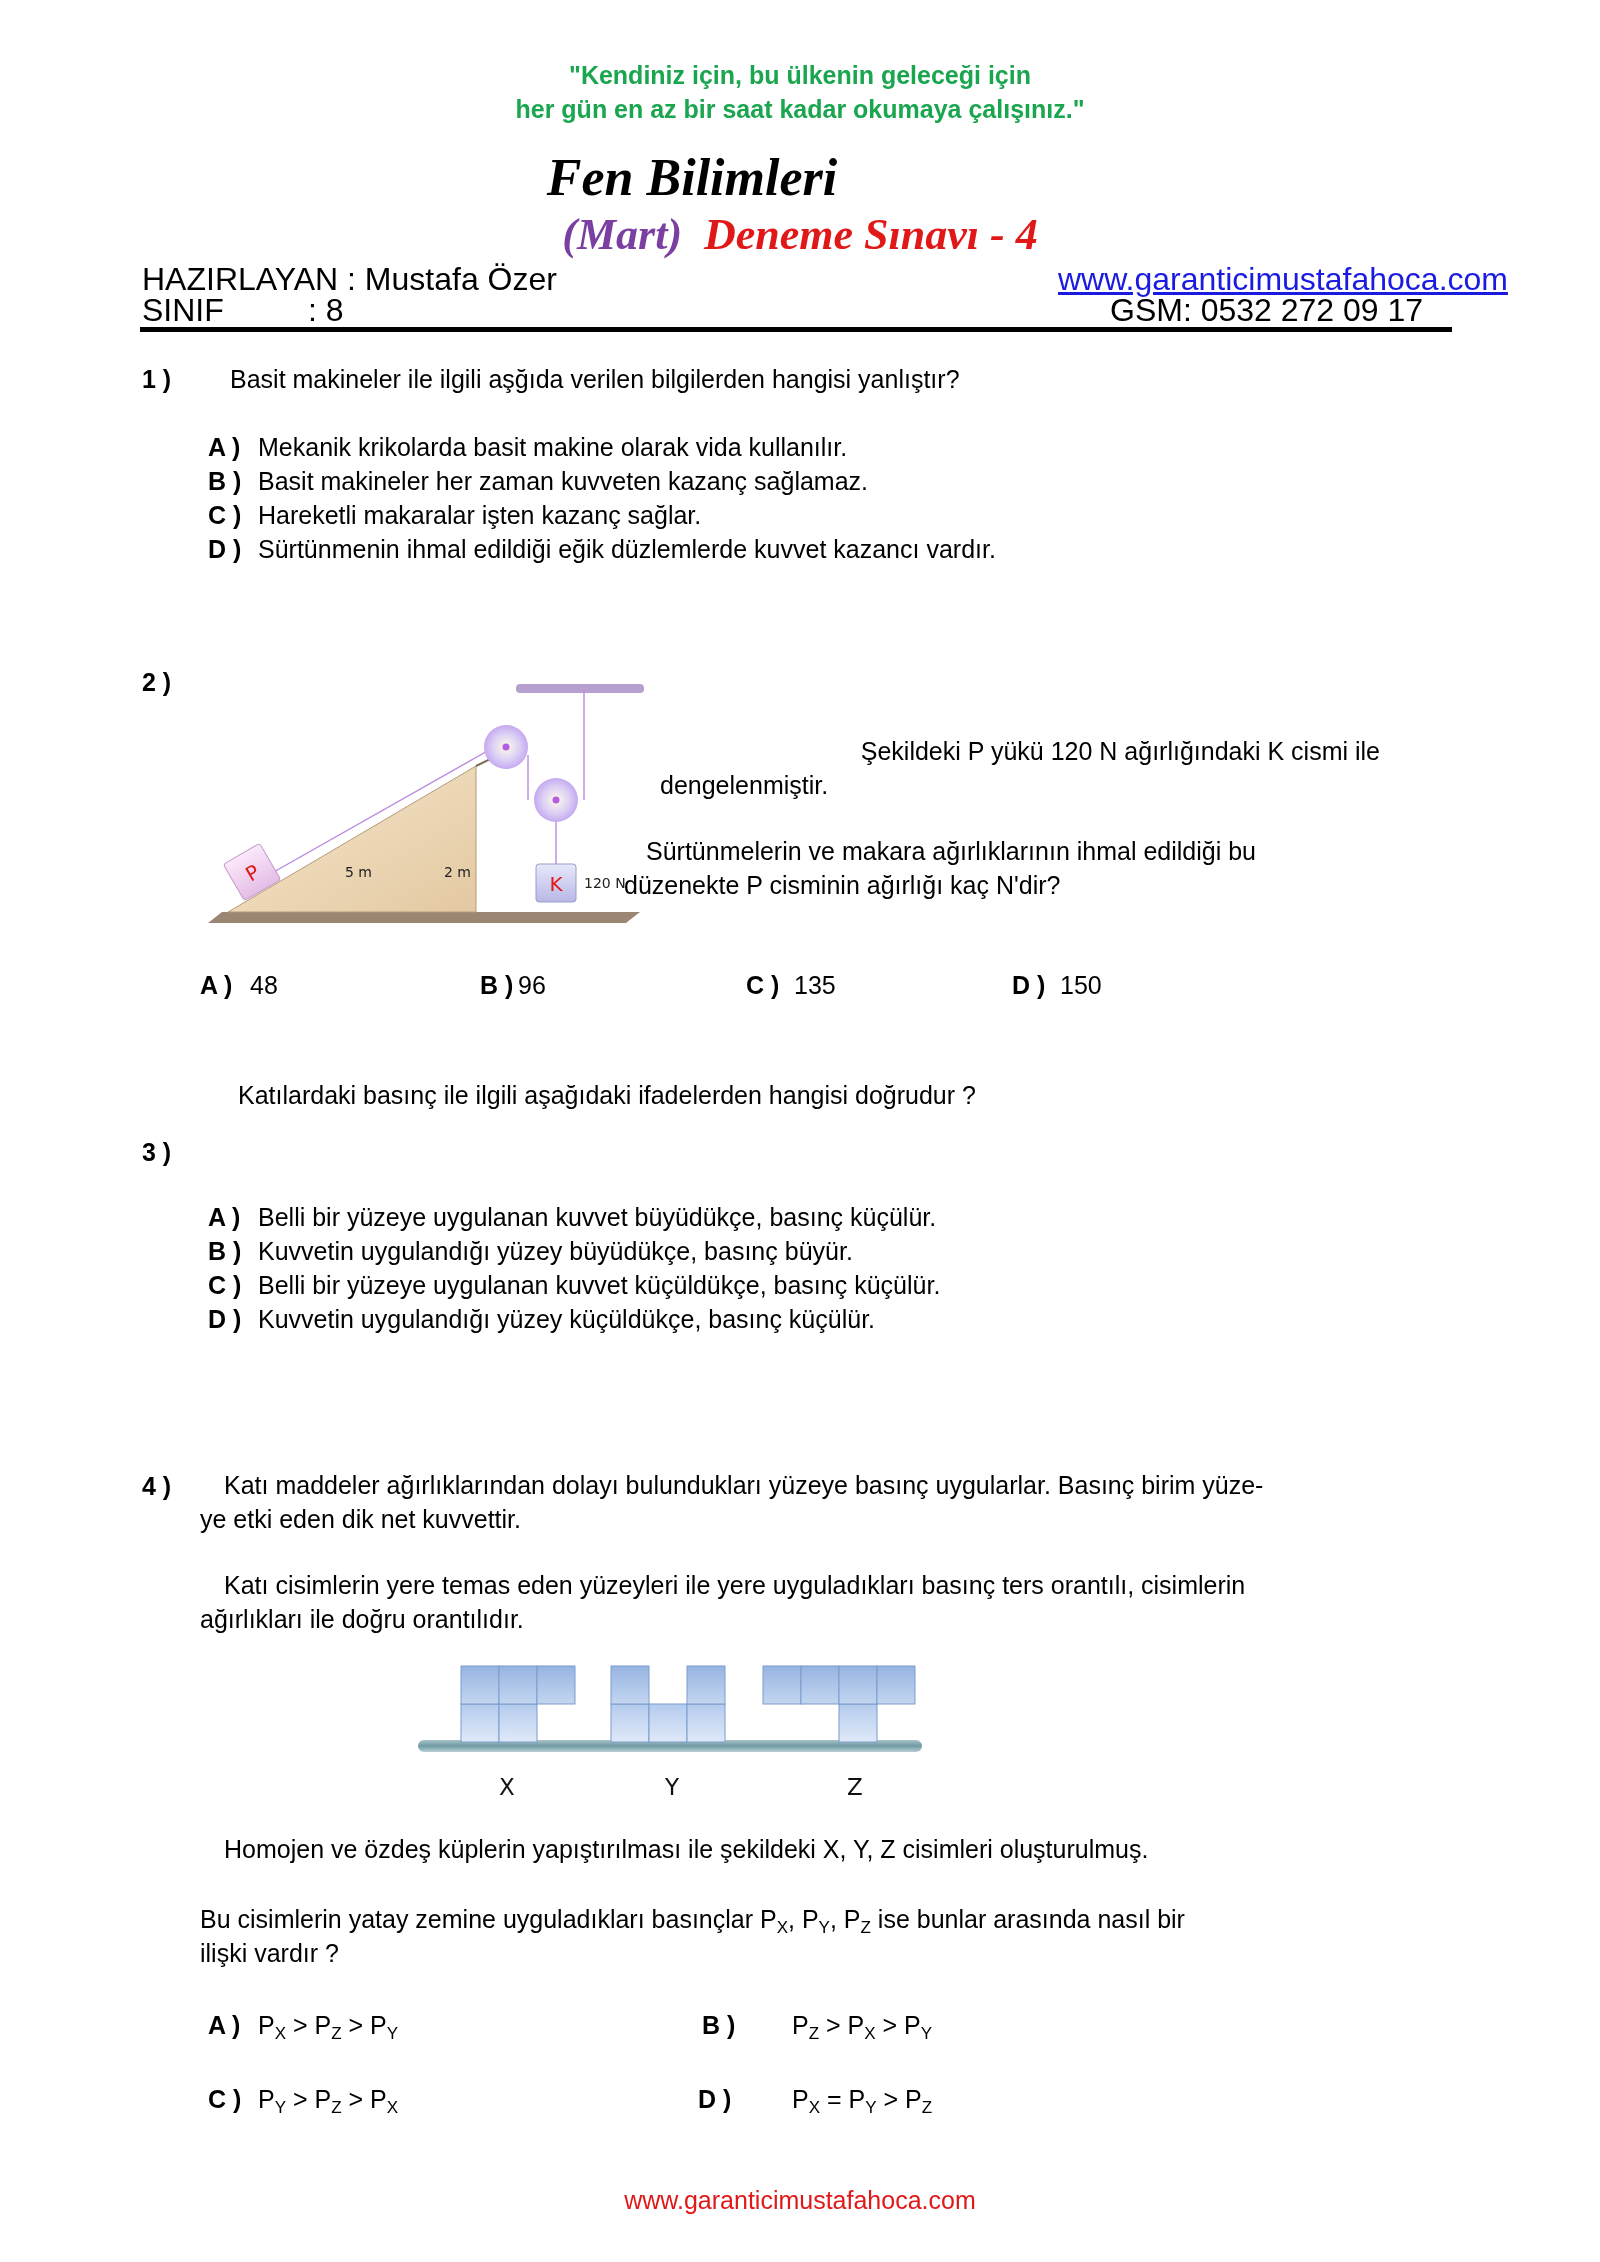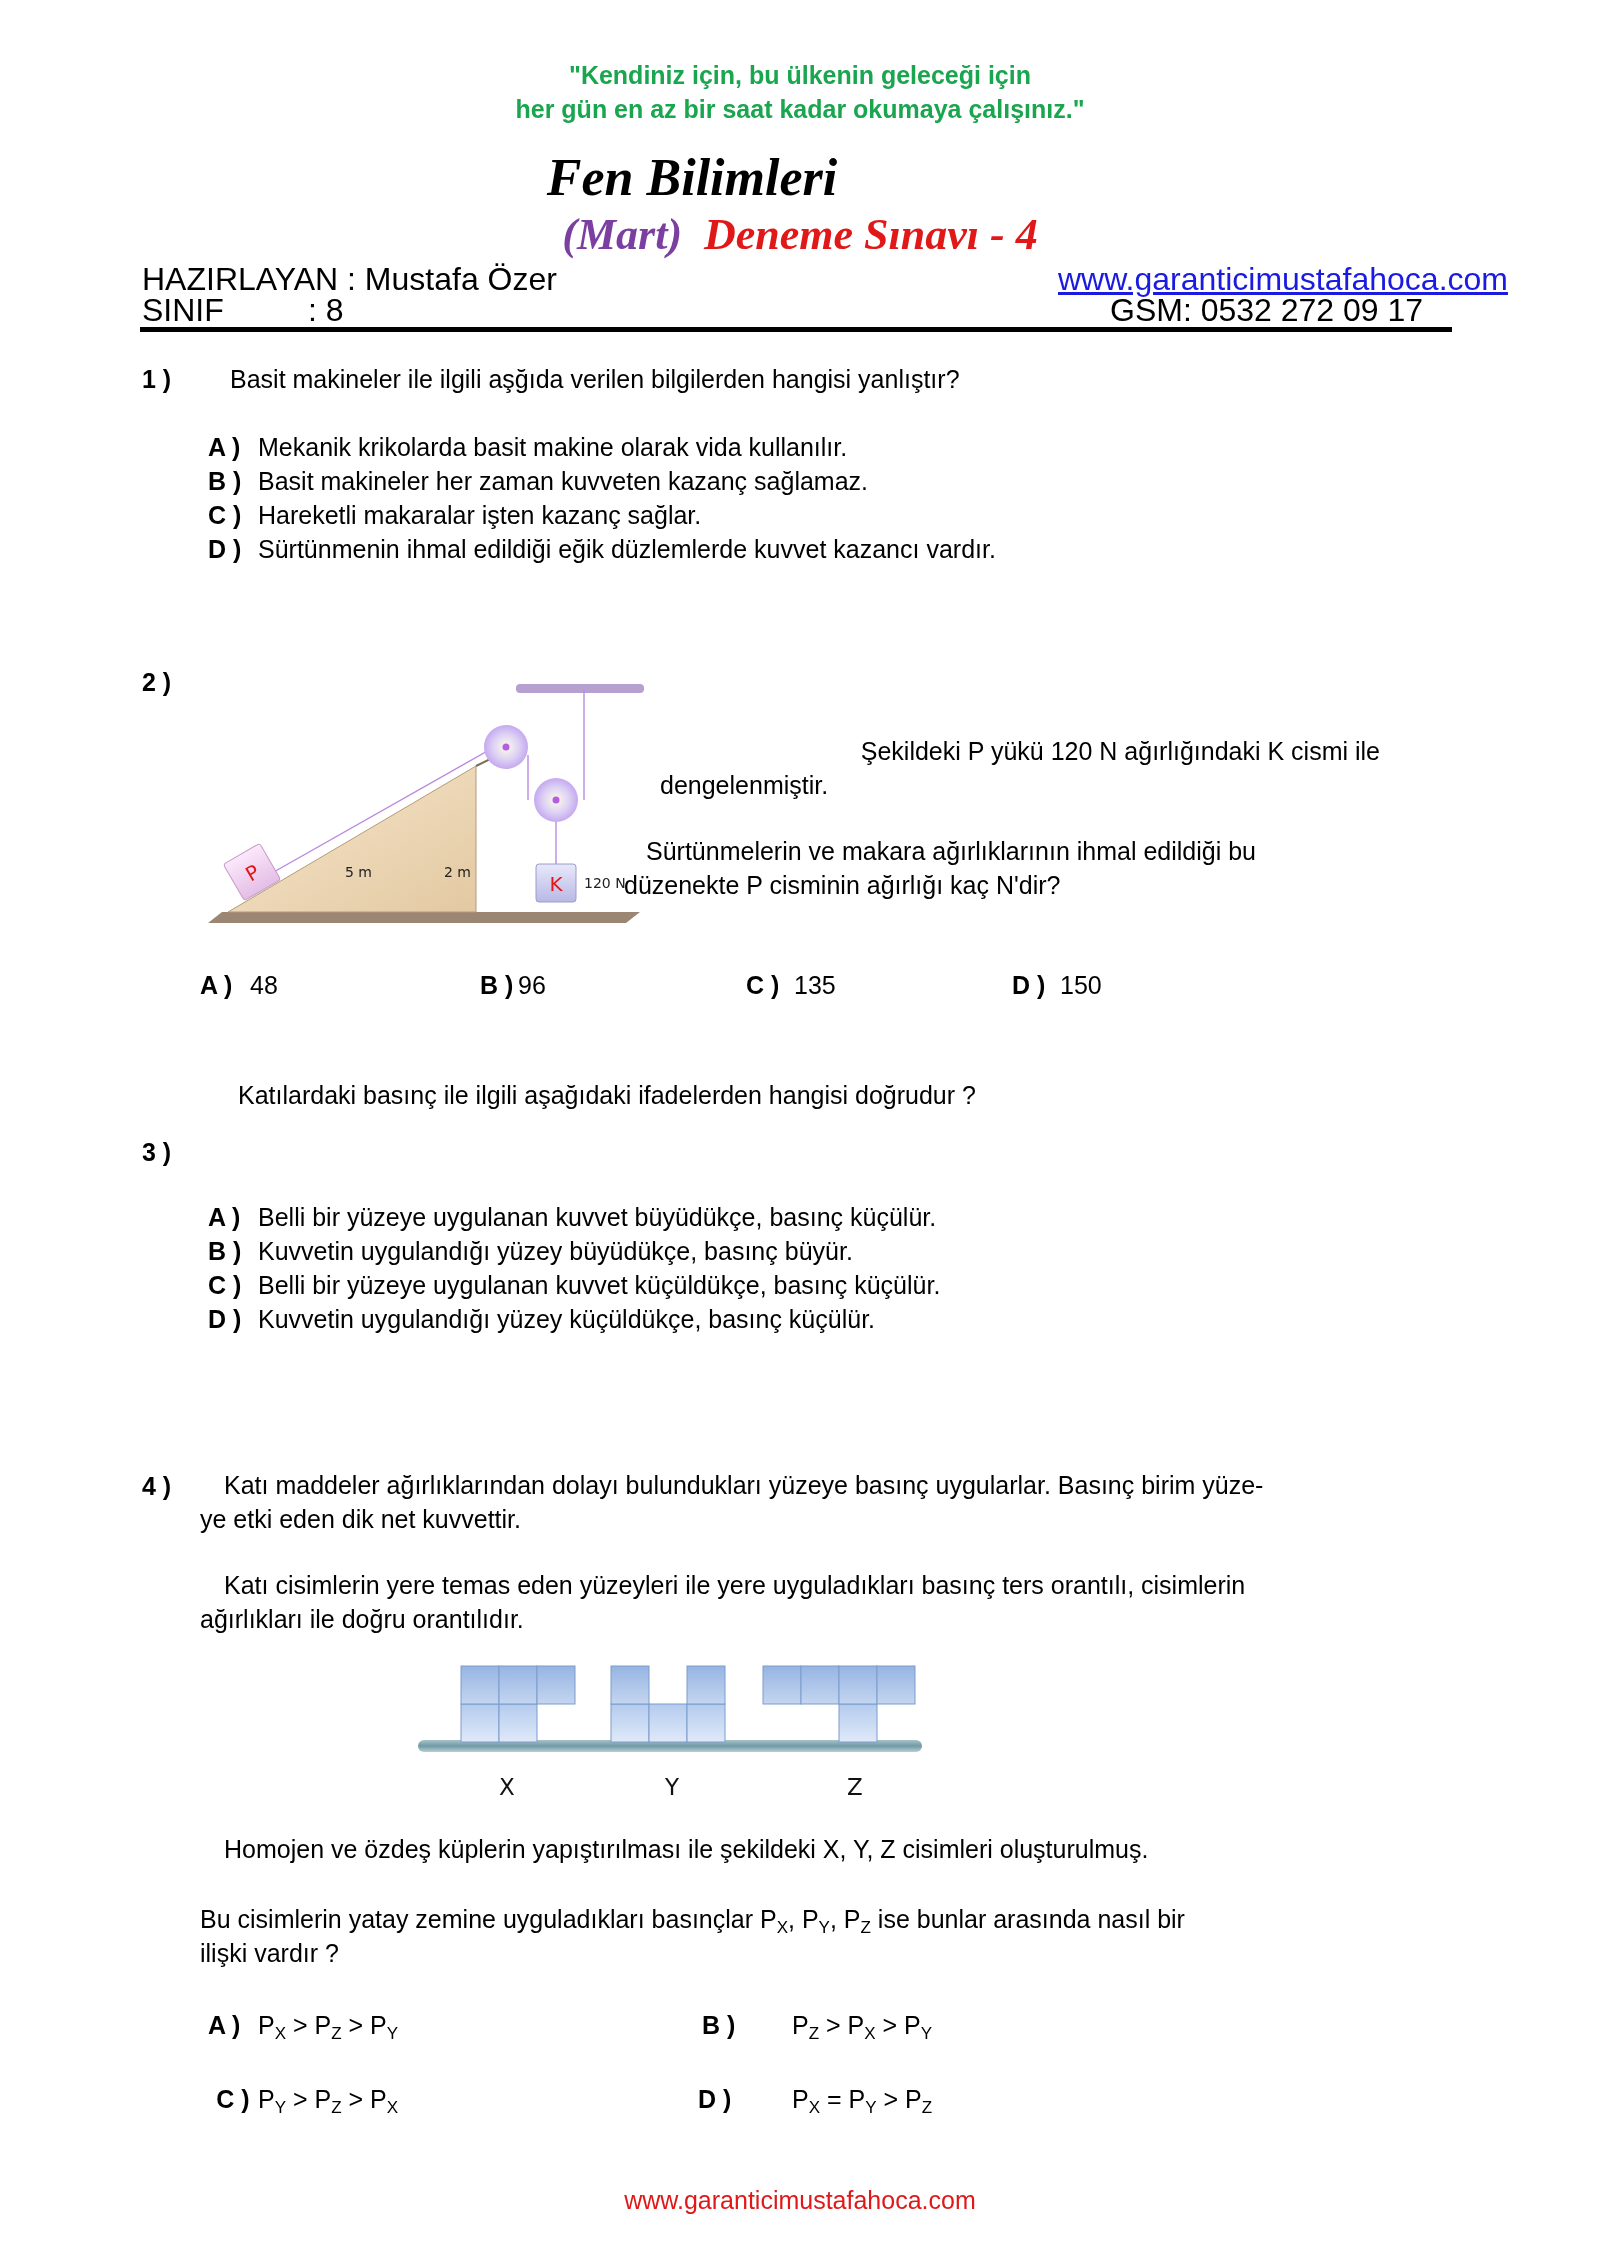--- a/index.html
+++ b/index.html
@@ -177,16 +177,16 @@
 </svg>
 
 <div class="abs txt" style="left:224px; top:1832px;">Homojen ve özdeş küplerin yapıştırılması ile şekildeki X, Y, Z cisimleri oluşturulmuş.</div>
 <div class="abs txt" style="left:200px; top:1902px; width:1180px;">
   <div><span>Bu cisimlerin yatay zemine uyguladıkları basınçlar</span> P<sub>X</sub>, P<sub>Y</sub>, P<sub>Z</sub> <span>ise bunlar arasında nasıl bir</span></div>
   <div>ilişki vardır ?</div>
 </div>
 
 <div class="abs opt" style="left:208px; top:2008px;"><b>A )</b><span class="rel">P<sub>X</sub> &gt; P<sub>Z</sub> &gt; P<sub>Y</sub></span></div>
 <div class="abs opt" style="left:702px; top:2008px;"><b style="width:90px;">B )</b><span class="rel">P<sub>Z</sub> &gt; P<sub>X</sub> &gt; P<sub>Y</sub></span></div>
-<div class="abs opt" style="left:208px; top:2082px;text-align:center;"><b>C )</b><span class="rel">P<sub>Y</sub> &gt; P<sub>Z</sub> &gt; P<sub>X</sub></span></div>
+<div class="abs opt" style="left:208px; top:2082px;"><b>C )</b><span class="rel">P<sub>Y</sub> &gt; P<sub>Z</sub> &gt; P<sub>X</sub></span></div>
 <div class="abs opt" style="left:698px; top:2082px;"><b style="width:94px;">D )</b><span class="rel">P<sub>X</sub> = P<sub>Y</sub> &gt; P<sub>Z</sub></span></div>
 
 <div class="abs footer" style="top:2186px;">www.garanticimustafahoca.com</div>
 
 </body></html>

